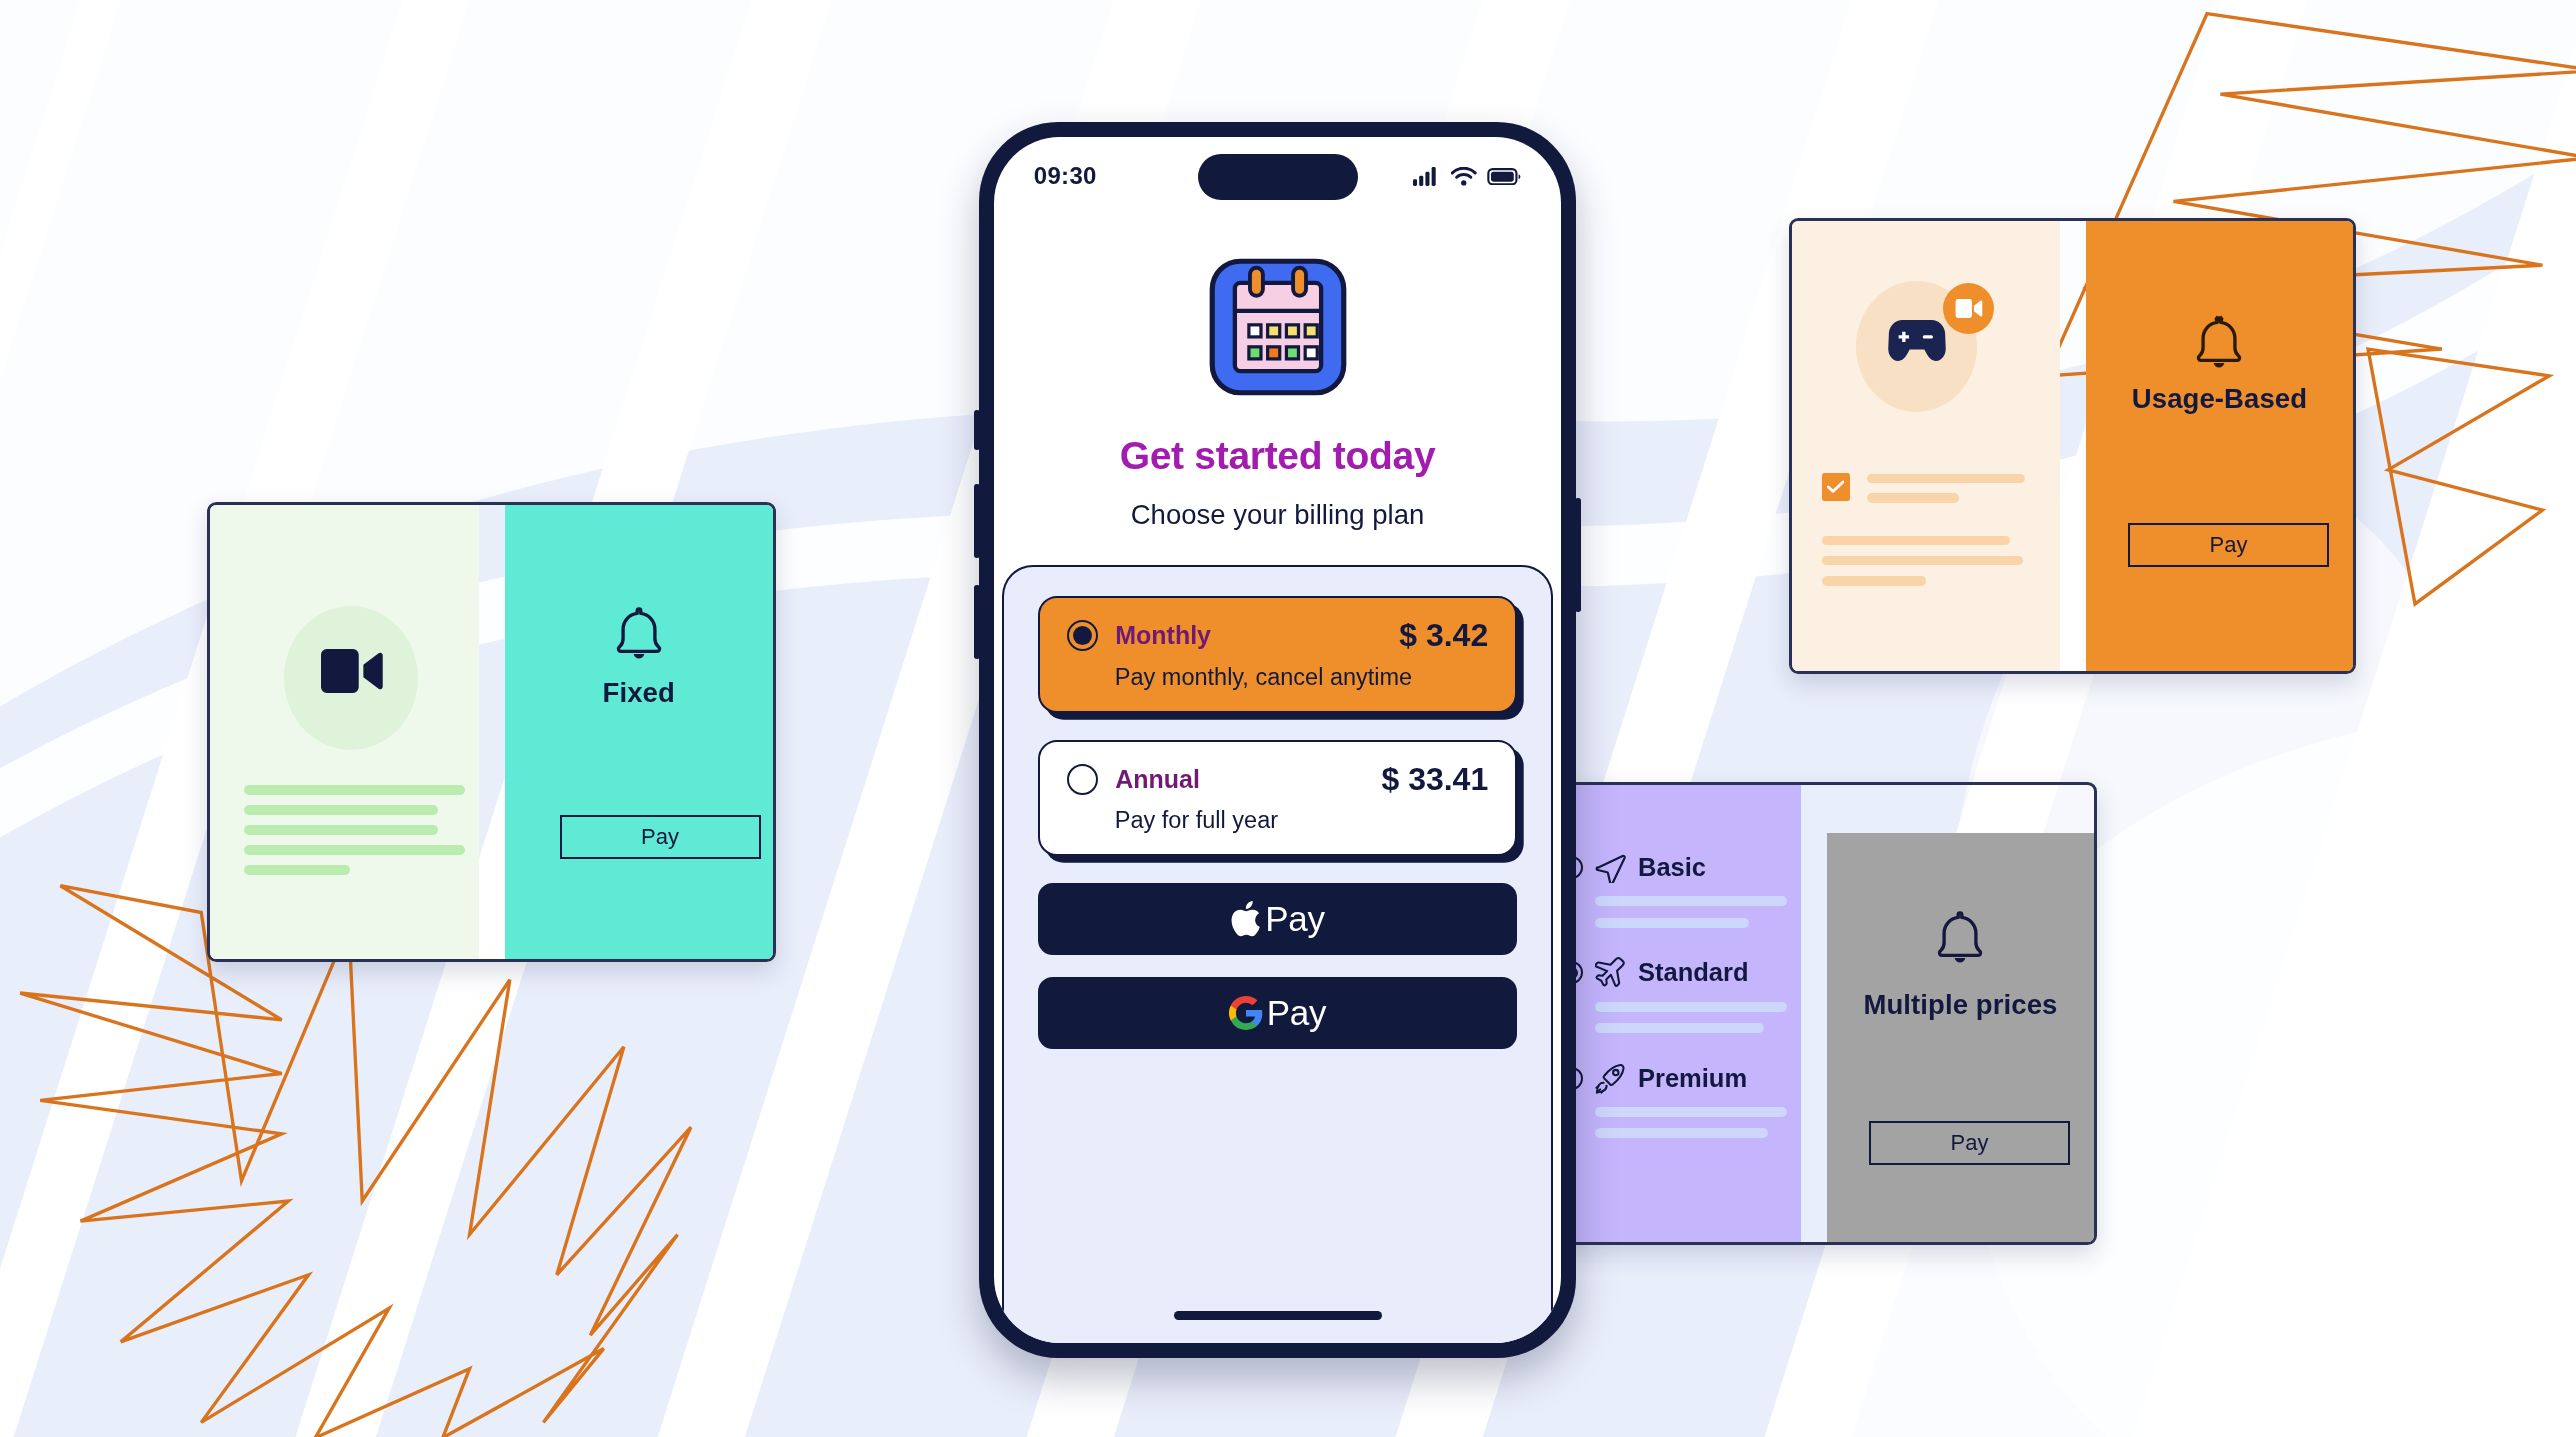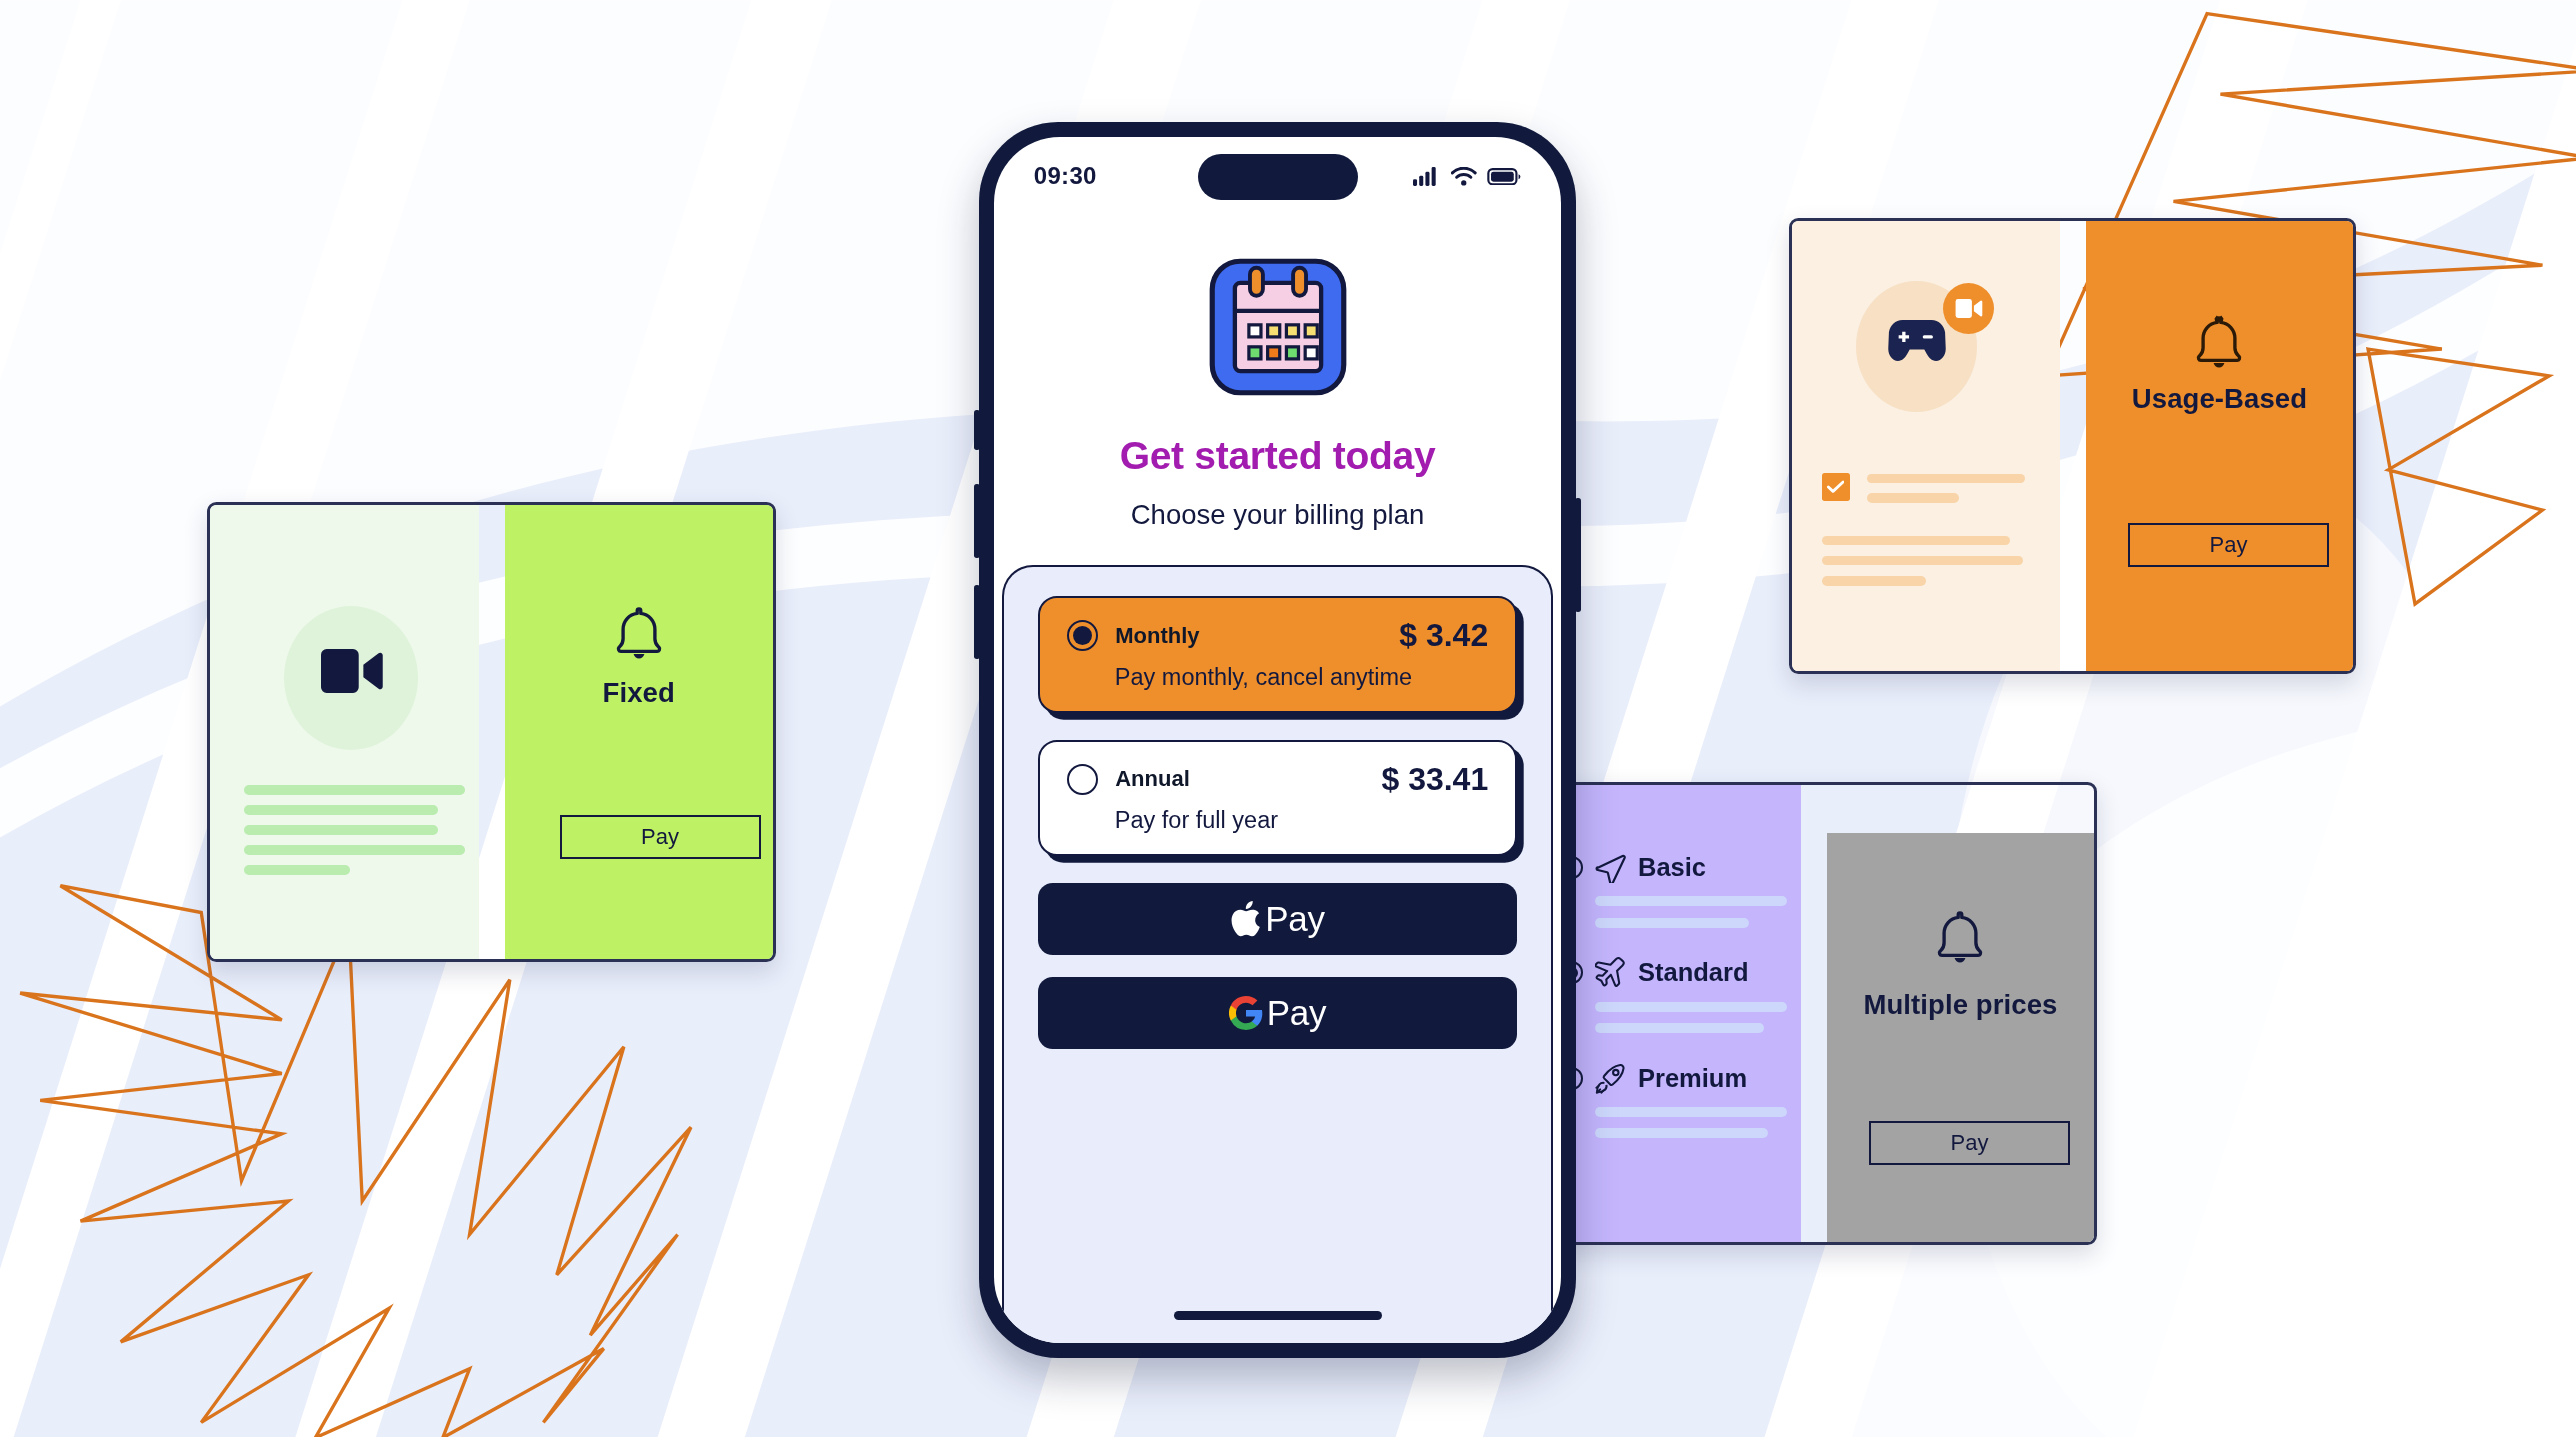--- a/index.html
+++ b/index.html
@@ -43,21 +43,21 @@
     display: flex; align-items: center; justify-content: center;
     cursor: pointer;
   }
   .bell { display:block; }
   .skel { border-radius: 66px; }
   .media-circle { border-radius: 50%; position: absolute; }
 
   
   #card-fixed { left: 207px; top: 502px; width: 569px; height: 460px; }
   #card-fixed .sc-left  { width: 284px; background: #eef9ec; }
-  #card-fixed .sc-right { width: 284px; background: #bef264; }
+  #card-fixed .sc-right { width: 284px; background: #5eead4; }
   #card-fixed .media-circle { width: 134px; height: 144px; background:#dff3da;
       left: 74px; top: 101px; border-radius: 50%; }
   #card-fixed .cam-icon { position:absolute; left:111px; top:144px; }
   #card-fixed .skel-wrap { position:absolute; left: 34px; top: 280px;
       display:flex; flex-direction:column; gap: 10px; width: 221px; }
   #card-fixed .skel { height: 10px; background: #b9ecae; }
   #card-fixed .sc-title { margin-top: 172px; font-size: 27.5px; }
   #card-fixed .bell-wrap { position:absolute; top: 101px; left:0; right:0;
       display:flex; justify-content:center; }
   #card-fixed .pay-btn { position:absolute; left: 55px; top: 310px;
@@ -174,21 +174,21 @@
     cursor: pointer;
   }
   .plan-card.selected { background: #ef8f2c; }
   .plan-card.plain    { background: #ffffff; }
   .pc-top { display:flex; align-items:center; }
   .pc-radio { width: 31px; height: 31px; border-radius:50%;
       border: 2.7px solid #13193e; position:relative; flex:0 0 auto;
       margin-right: 17.4px; background: transparent; }
   .pc-radio.on::after { content:""; position:absolute; inset: 4px;
       border-radius:50%; background:#13193e; }
-  .pc-name { font-size: 22px; font-weight: 700; color:#0f172a; }
+  .pc-name { font-size: 25px; font-weight: 700; color:#701a75; }
   .pc-price { margin-left:auto; font-size: 32px; font-weight: 700;
       color:#13193e; }
   .pc-desc { margin: 9.4px 0 0 48px; font-size: 23.5px; color:#13193e; }
 
   .wallet-btn {
     background:#111a3c; border-radius: 14.8px; height: 72px;
     display:flex; align-items:center; justify-content:center;
     margin-bottom: 21.5px; cursor:pointer; gap: 4px;
   }
   .wallet-label { color:#ffffff; font-size: 35px; font-weight: 500;

